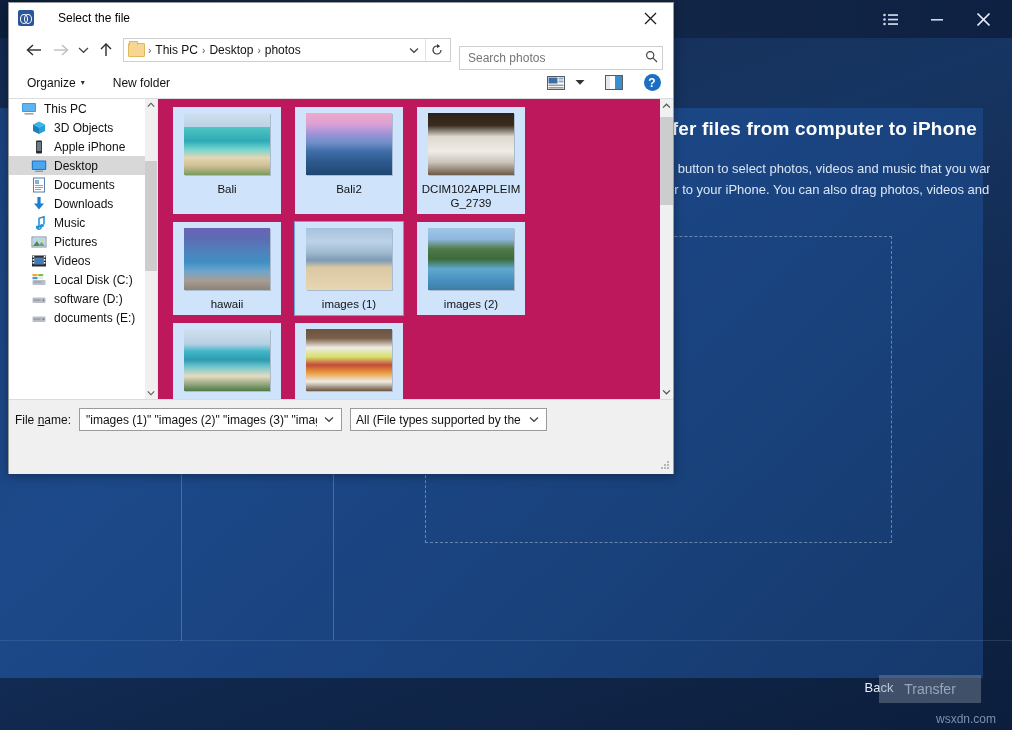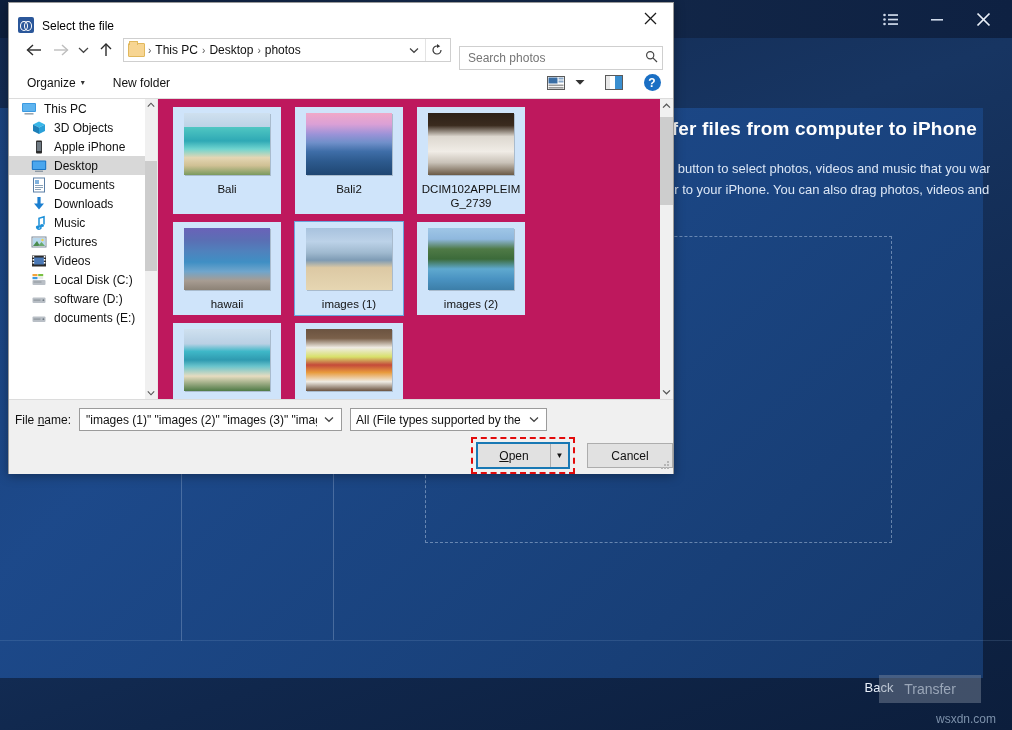--- a/index.html
+++ b/index.html
@@ -57,21 +57,21 @@
     position:absolute;right:16px;top:712px;color:#8fa4bd;font-size:12px;opacity:.85;
   }
 
   
   #dialog{
     position:absolute;left:8px;top:2px;width:664px;height:470px;
     background:#ffffff;border:1px solid #9a9a9a;
     box-shadow:0 2px 10px rgba(0,0,0,.35);
     font-size:12px;color:#000;
   }
-  #dlg-titlebar{height:30px;background:#ffffff;display:flex;align-items:flex-end;position:relative;}
+  #dlg-titlebar{height:30px;background:#ffffff;display:flex;align-items:center;position:relative;gap:16px;}
   #dlg-appicon{
     width:16px;height:16px;margin-left:9px;margin-right:8px;
     background:#2b579a;border-radius:2px;position:relative;flex:none;
   }
   #dlg-appicon:before,#dlg-appicon:after{
     content:"";position:absolute;top:4px;width:6px;height:8px;border:1.4px solid #ffffff;border-radius:50%;
   }
   #dlg-appicon:before{left:2px;}
   #dlg-appicon:after{left:6px;}
   #dlg-title{font-size:12px;color:#000;}
@@ -533,31 +533,20 @@
       <div id="ftype">
         <span class="lbl">All (File types supported by the</span>
         <span class="sel-chev">
           <svg width="10" height="7" viewBox="0 0 10 7">
               <path d="M1 1.5 L5 5.3 L9 1.5" fill="none" stroke="#444" stroke-width="1.2"></path>
             </svg>
         </span>
       </div>
     </div>
 
-    <div id="btn-row">
-      <div id="open-highlight">
-        <div id="open-group">
-          <div id="open-btn">
-            <span><u>O</u><span>pen</span></span>
-          </div>
-          <div id="open-split">▼</div>
-        </div>
-      </div>
-      <div id="cancel-btn">Cancel</div>
-    </div>
 
     <div id="grip">
       <div class="gd" style="left:7px;top:0"></div>
       <div class="gd" style="left:4px;top:3px"></div>
         <div class="gd" style="left:7px;top:3px"></div>
       <div class="gd" style="left:1px;top:6px"></div>
         <div class="gd" style="left:4px;top:6px"></div>
         <div class="gd" style="left:7px;top:6px"></div>
     </div>
   </div>

